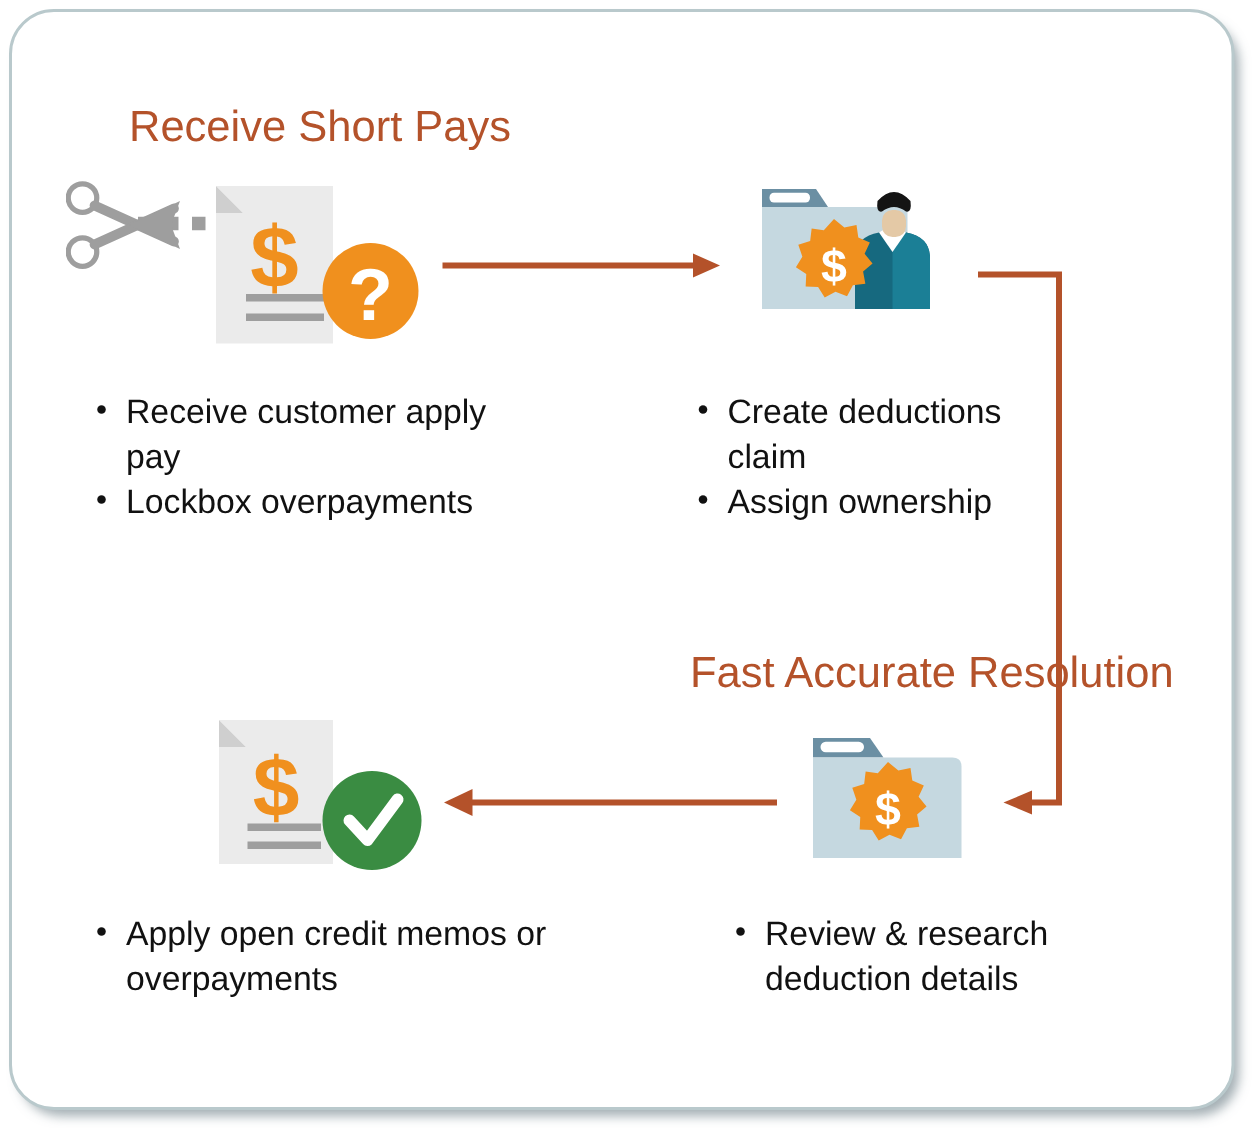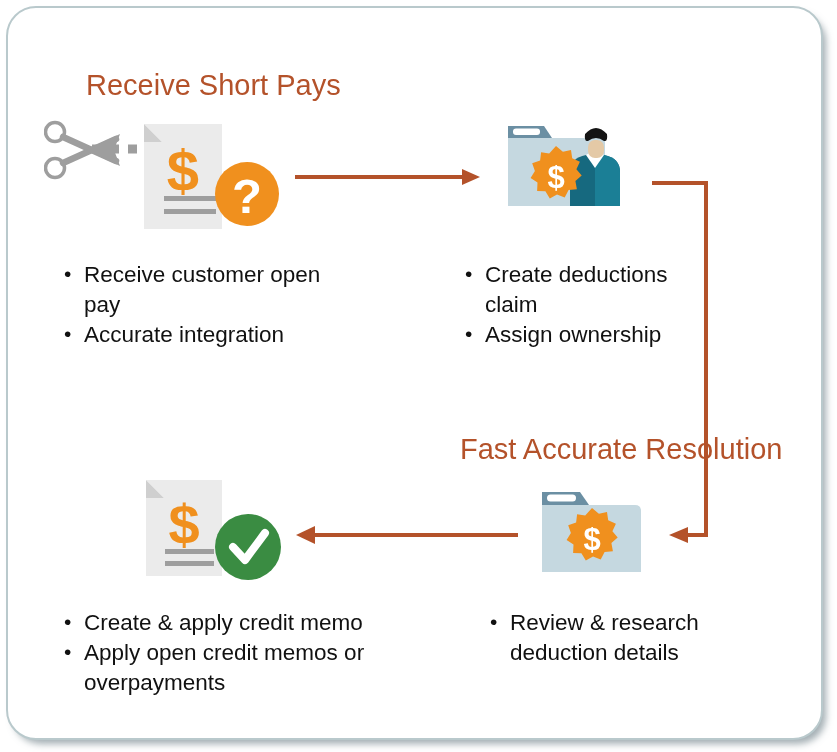--- a/index.html
+++ b/index.html
@@ -205,31 +205,30 @@
         <path d="M4 15 L58 15 L58 367 L36 367" stroke="#b4522a" stroke-width="4" fill="none"></path>
         <path d="M21 367 L40 359 L40 375 Z" fill="#b4522a"></path>
       </svg>
 
       <svg class="conn" style="left:282px; top:508px;" width="240" height="40">
         <line x1="22" y1="19" x2="228" y2="19" stroke="#b4522a" stroke-width="4"></line>
         <path d="M6 19 L25 10 L25 28 Z" fill="#b4522a"></path>
       </svg>
 
       <ul class="bullets" id="b-receive">
-        <li>Receive customer open pay</li>
-        <li>Accurate integration</li>
+        <li>Receive customer apply pay</li>
+        <li>Lockbox overpayments</li>
       </ul>
 
       <ul class="bullets" id="b-initiate">
         <li>Create deductions claim</li>
         <li>Assign ownership</li>
       </ul>
 
       <ul class="bullets" id="b-settle">
-        <li>Create &amp; apply credit memo</li>
         <li>Apply open credit memos or overpayments</li>
       </ul>
 
       <ul class="bullets" id="b-fast">
         <li>Review &amp; research deduction details</li>
       </ul>
 
     </div>
   </div>
 </div>

